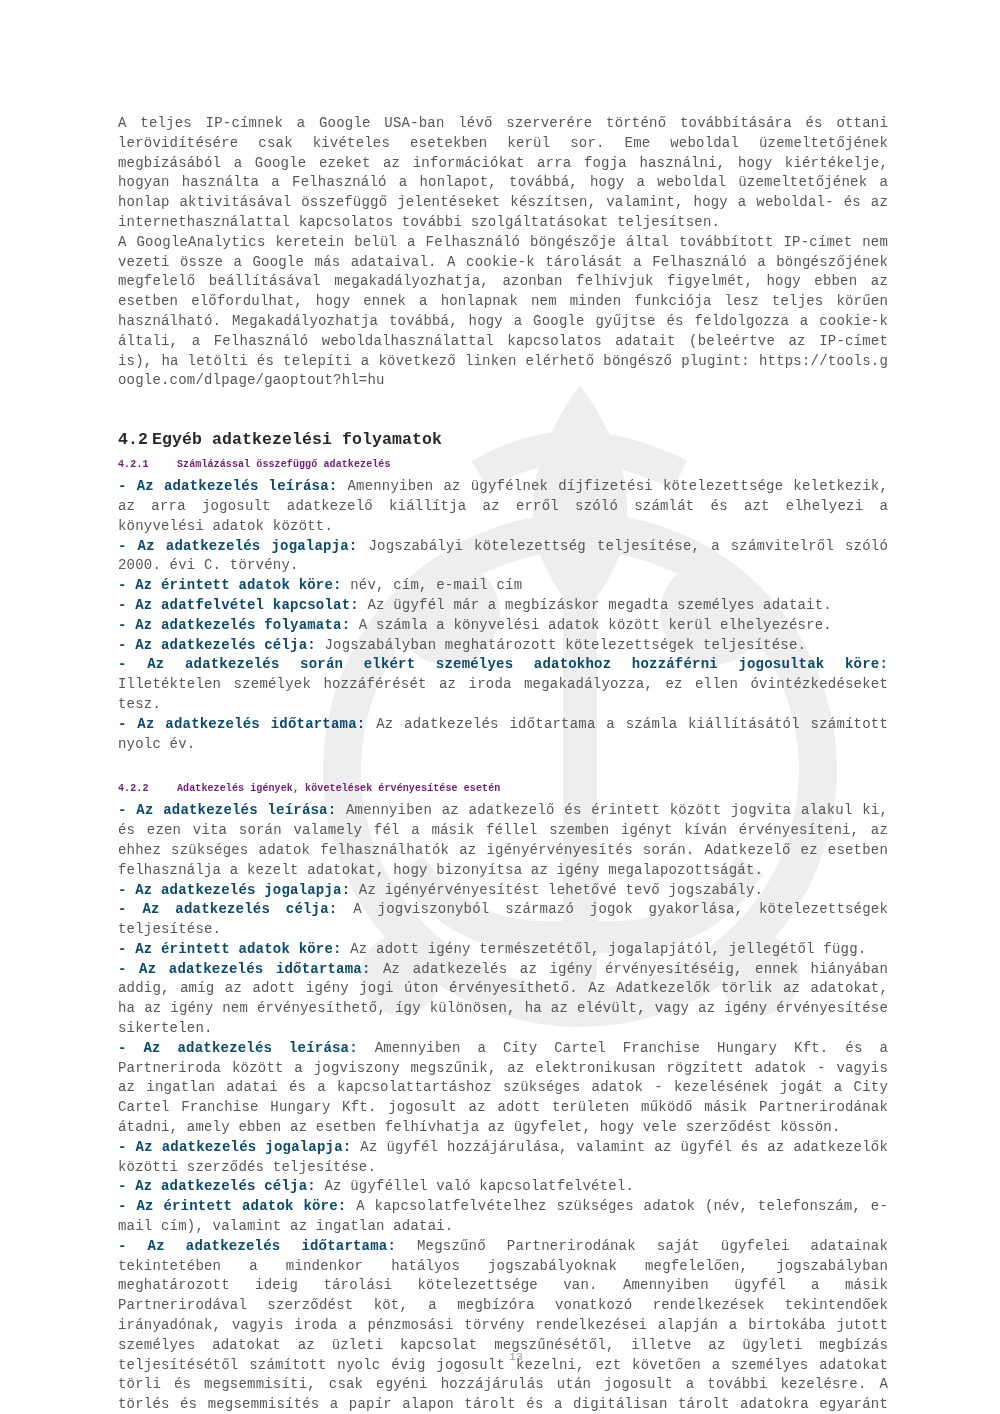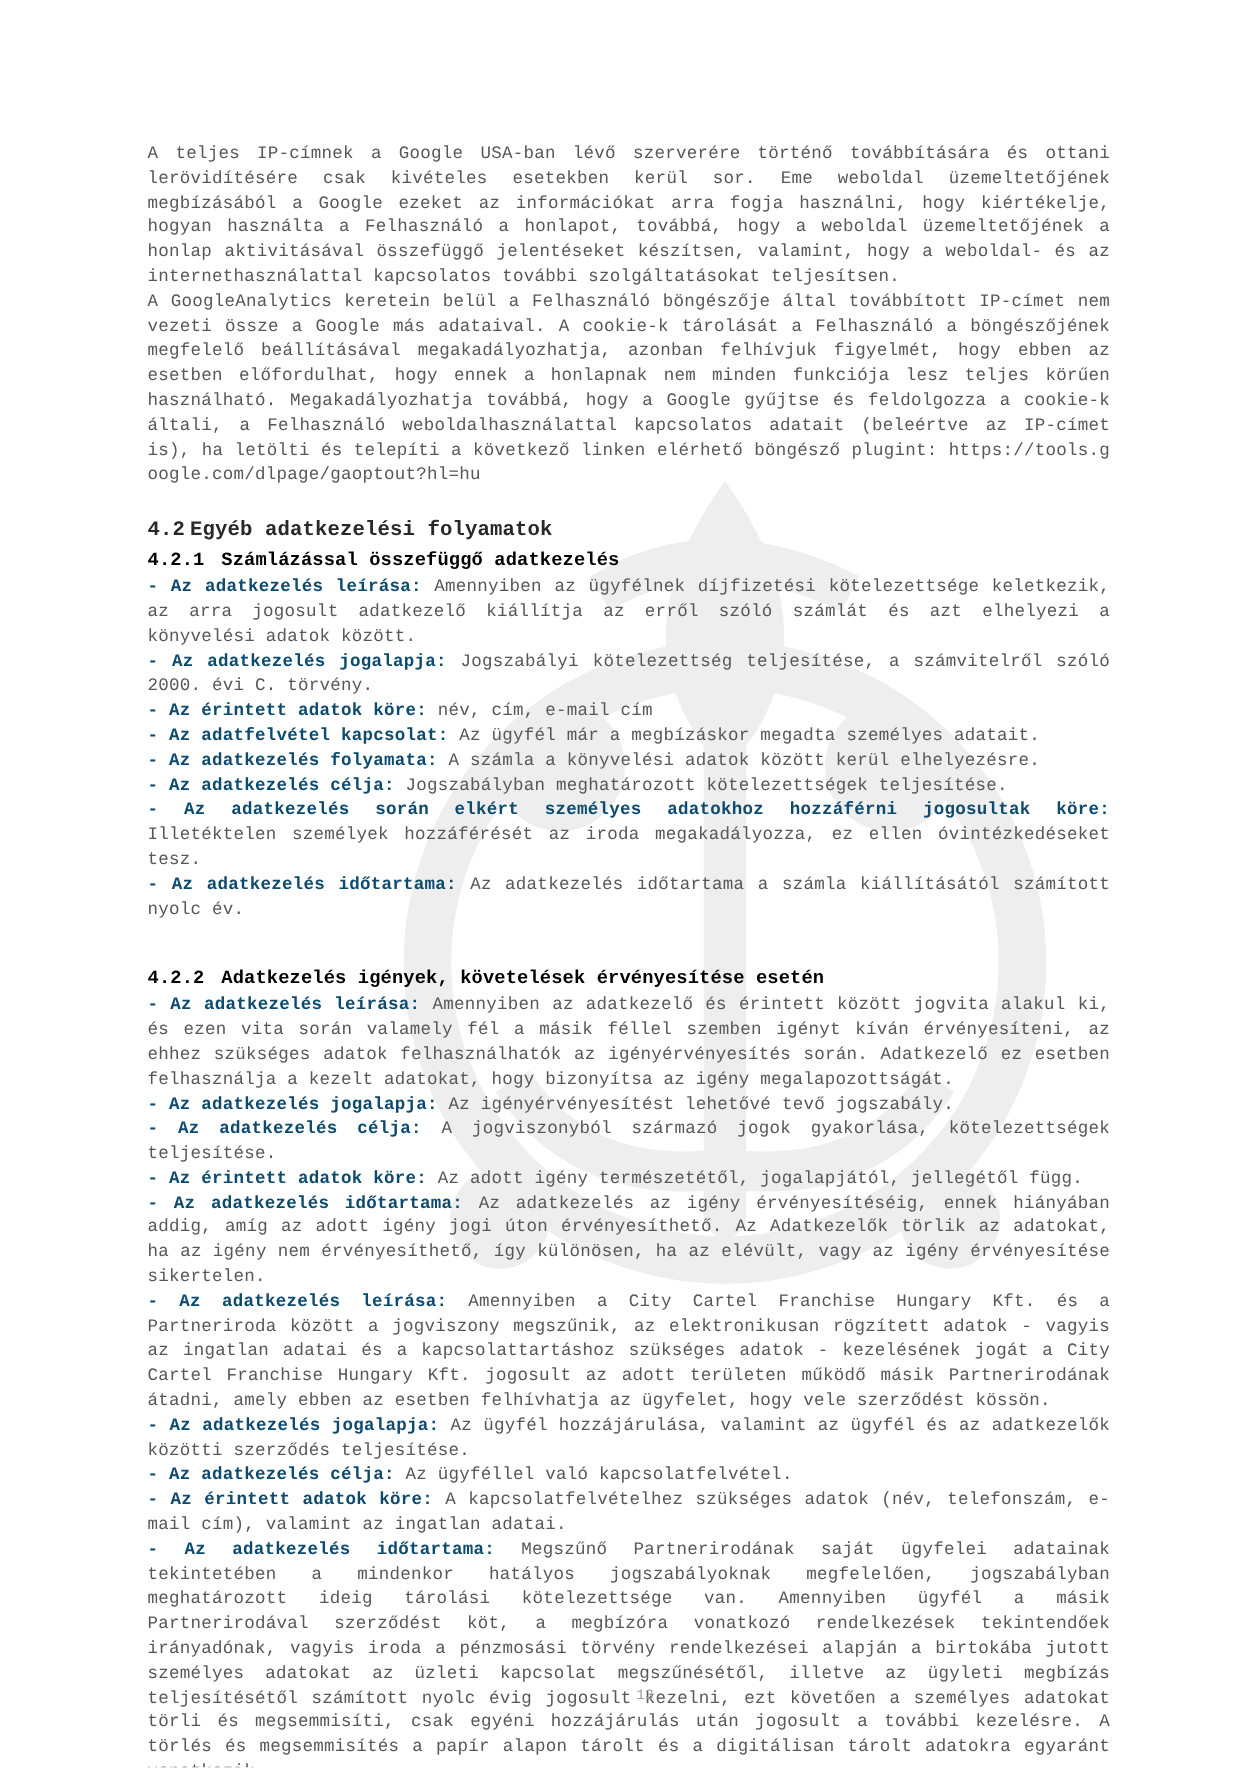--- a/index.html
+++ b/index.html
@@ -5,27 +5,27 @@
   html,body{margin:0;padding:0;background:#ffffff;}
   .page{position:relative;width:1000px;height:1414px;background:#ffffff;overflow:hidden;
         font-family:Liberation Mono, monospace;padding-left:32px;}
   .watermark{position:absolute;left:250px;top:355px;z-index:0;}
   .content{position:absolute;left:118px;top:114px;width:770px;z-index:1;
            color:#56575a;font-size:14px;line-height:19.8px;letter-spacing:0.2px;
            text-align:justify;}
   .content p{margin:0;}
   .para{margin:0;}
   .url{color:#56575a;text-decoration:none;word-break:break-all;}
-  .h2{margin:22px 0 5px;color:#28282a;font-weight:bold;font-size:16.5px;line-height:21px;
+  .h2{margin:38px 0 5px;color:#28282a;font-weight:bold;font-size:16.5px;line-height:21px;
       text-align:left;letter-spacing:0.1px;}
   .h2 .num{display:inline-block;min-width:34px;}
-  .h3{margin:0 0 2px;color:#000000;font-weight:bold;font-size:15px;line-height:20px;
+  .h3{margin:0 0 2px;color:#701a75;font-weight:bold;font-size:10px;line-height:20px;
       text-align:justify;letter-spacing:0.1px;}
   .h3 .num{display:inline-block;min-width:59px;}
-  .h3.gap{margin-top:35px;}
+  .h3.gap{margin-top:25px;}
   .item{margin:0;}
   .item b{color:#0c4a6e;}
   .pagenum{position:absolute;left:0;right:0;top:1314px;text-align:center;z-index:1;
            color:#9b9b9b;font-size:11.5px;margin-top:36px;}
 </style>
 </head>
 <body>
 
 <div class="page">
 

